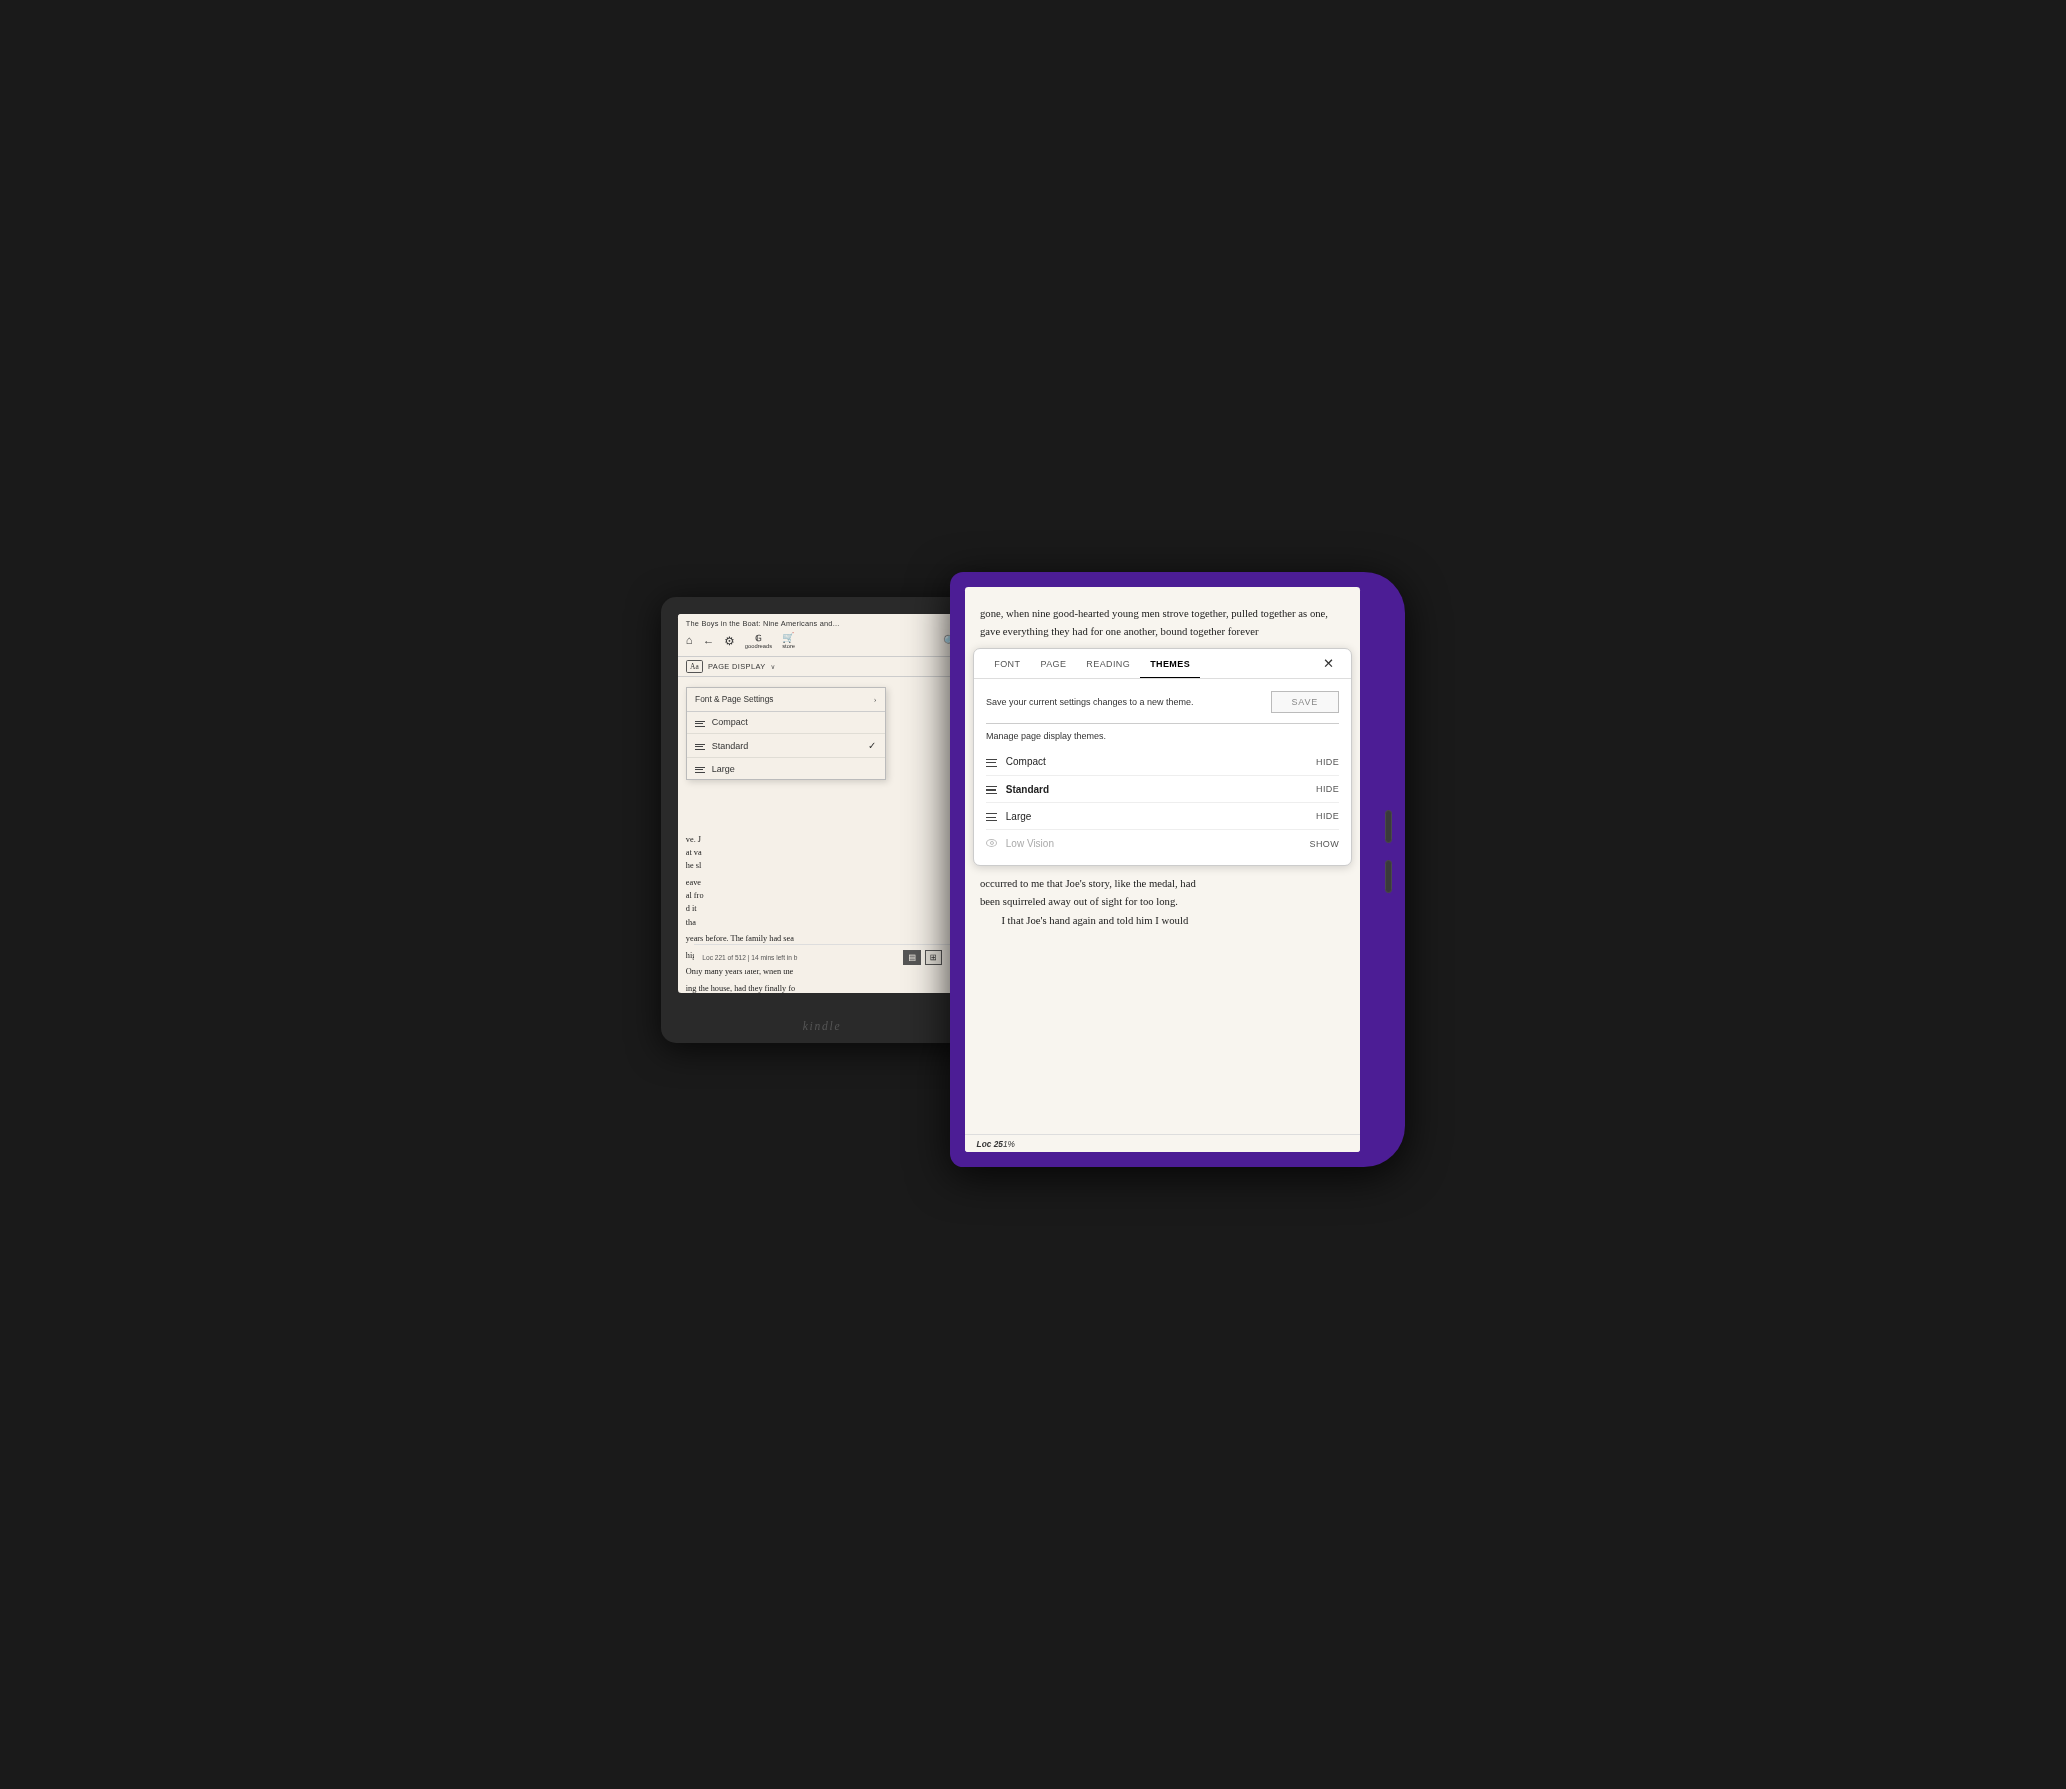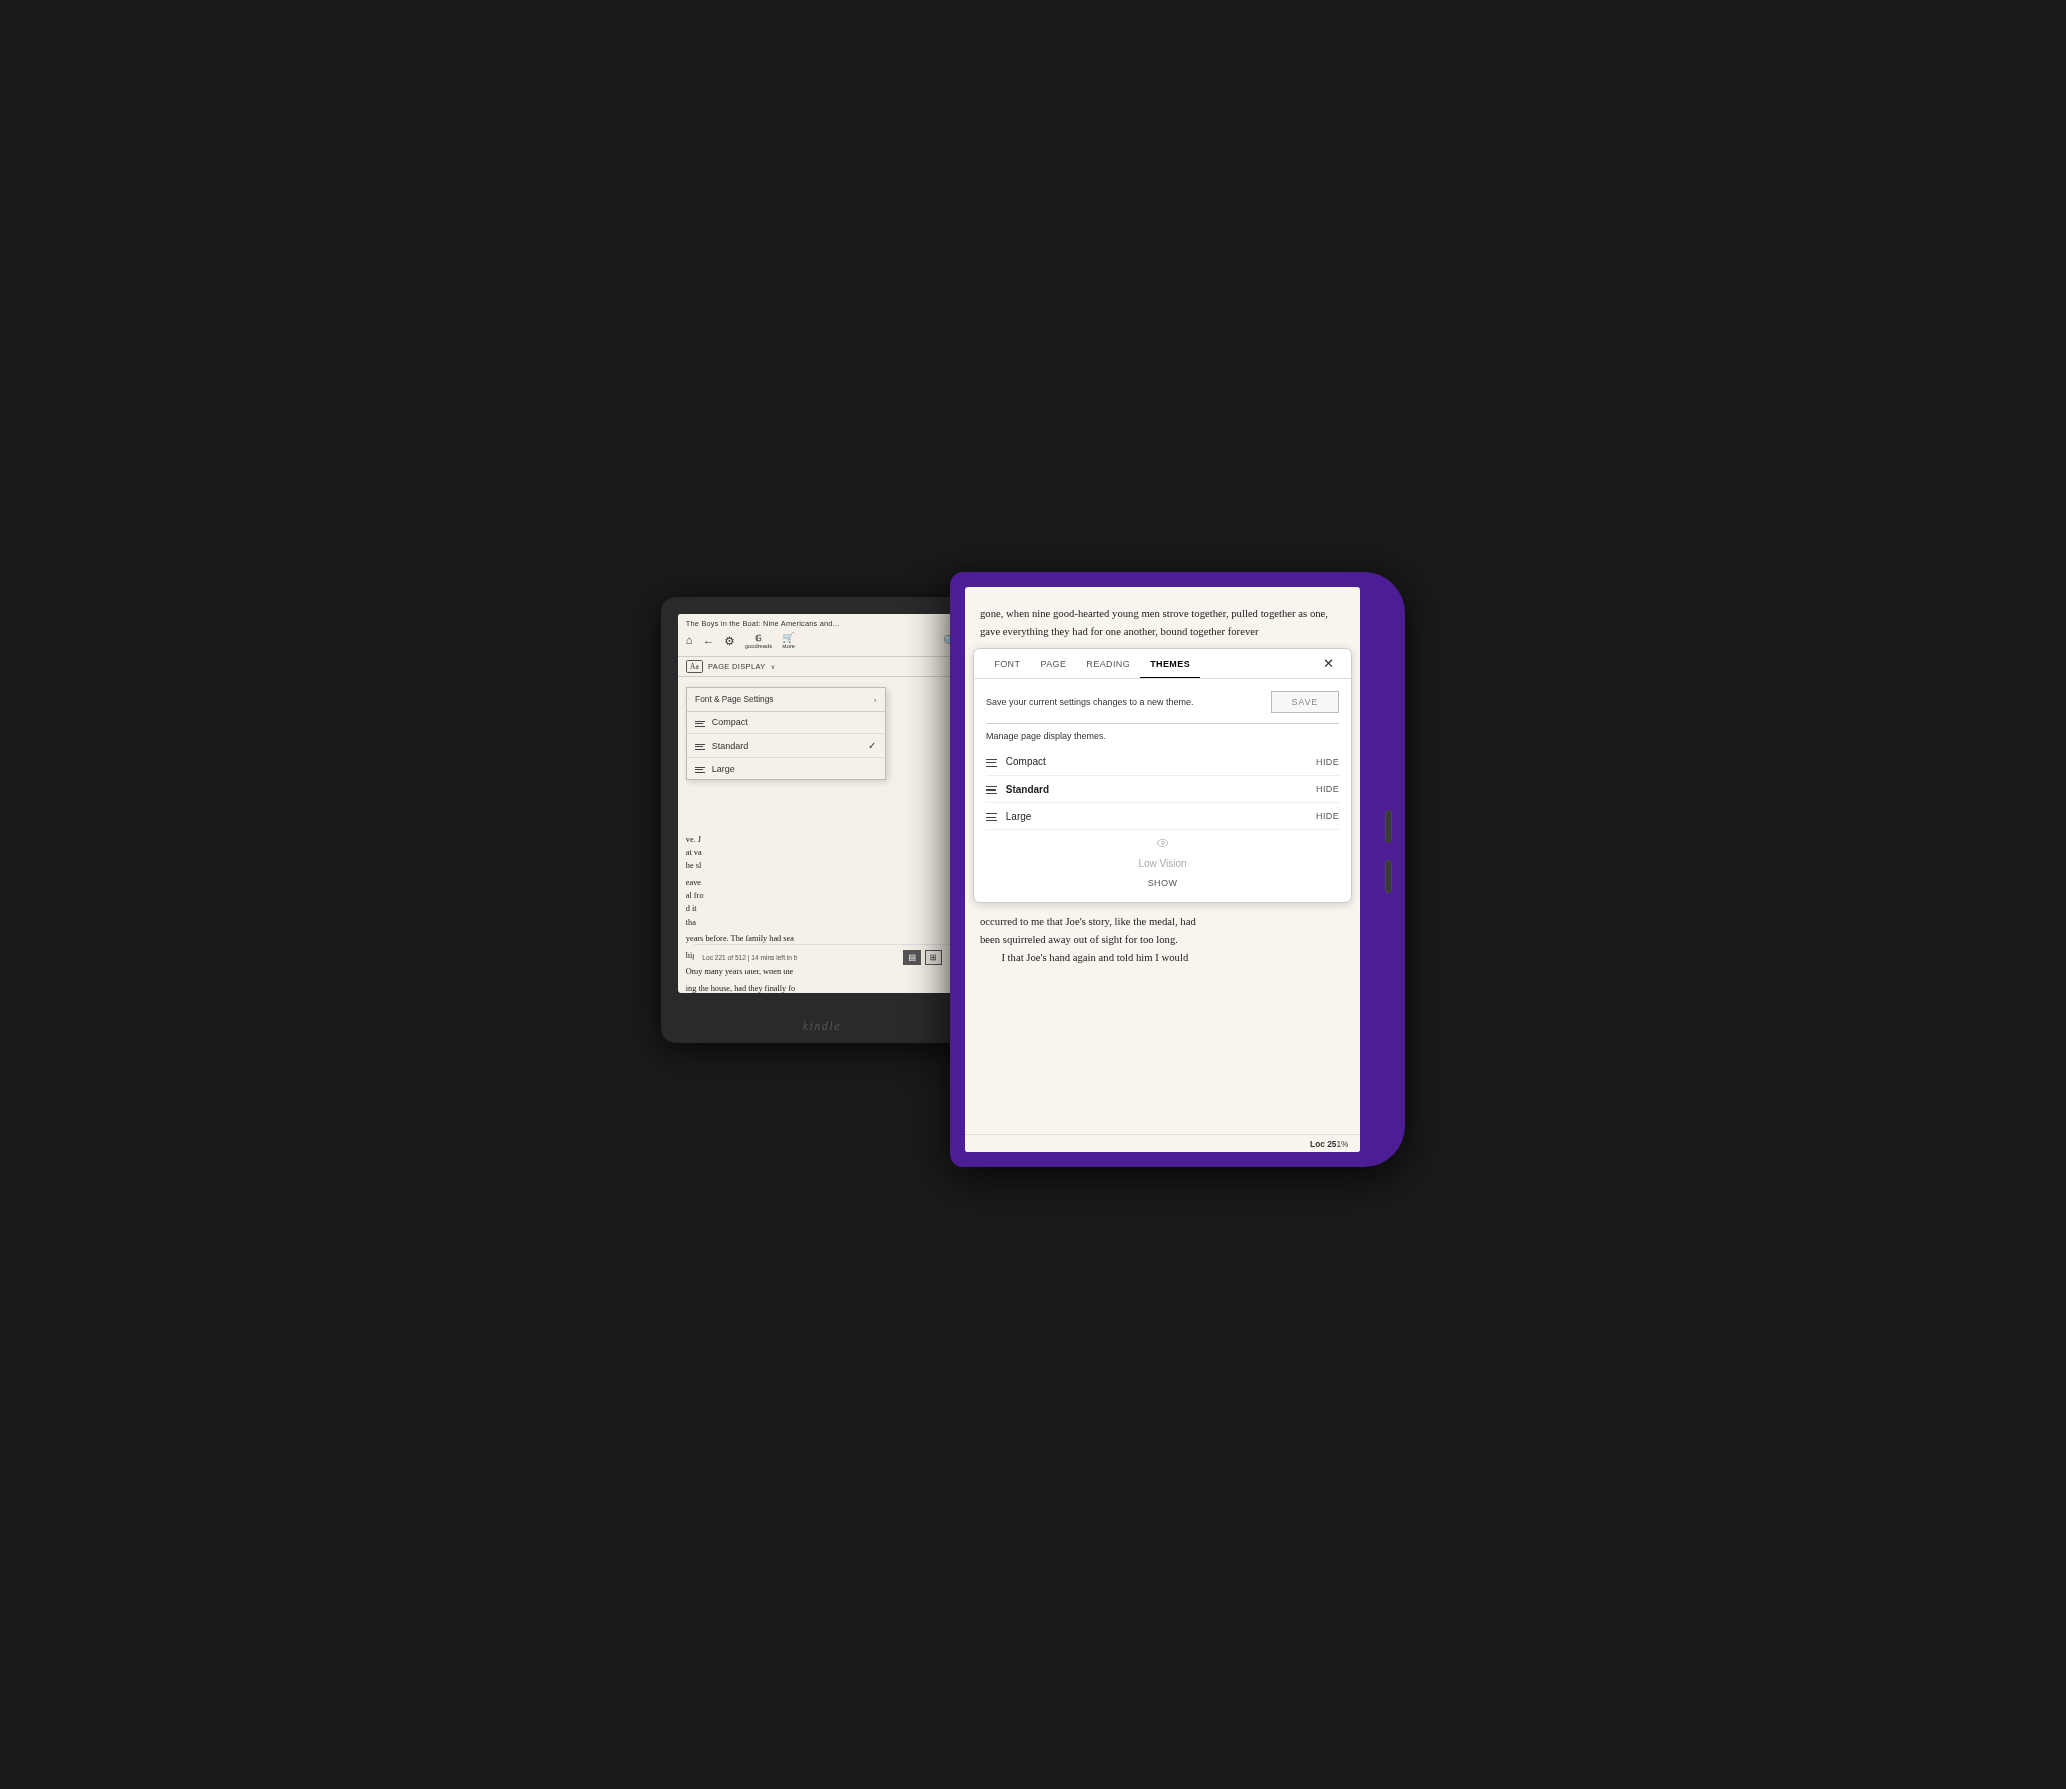--- a/index.html
+++ b/index.html
@@ -401,21 +401,20 @@
     .themes-item {
       display: flex;
       align-items: center;
       padding: 6.6px 0;
       gap: 8.3px;
       border-bottom: 0.8px solid #eee;
     }
 
     .themes-item:last-child {
       border-bottom: none;
-      flex-direction: column;
     }
 
     .themes-item-icon {
       font-size: 11.6px;
       color: #444;
       flex-shrink: 0;
     }
 
     .themes-item-icon.disabled {
       color: #bbb;
@@ -454,25 +453,26 @@
       flex: 1;
     }
 
     .oasis-bottom-text .indent {
       text-indent: 2em;
     }
 
     
     .oasis-status-bar {
       display: flex;
-      justify-content: flex-end;
+      justify-content: flex-start;
       align-items: center;
       padding: 3.3px 11.6px;
       border-top: 0.8px solid #ddd;
       background: #f8f5ef;
+      font-style: italic;
     }
 
     .oasis-loc {
       font-size: 8.3px;
       font-family: Arial, sans-serif;
       color: #333;
       font-weight: bold;
     }
 
     .oasis-pct {

